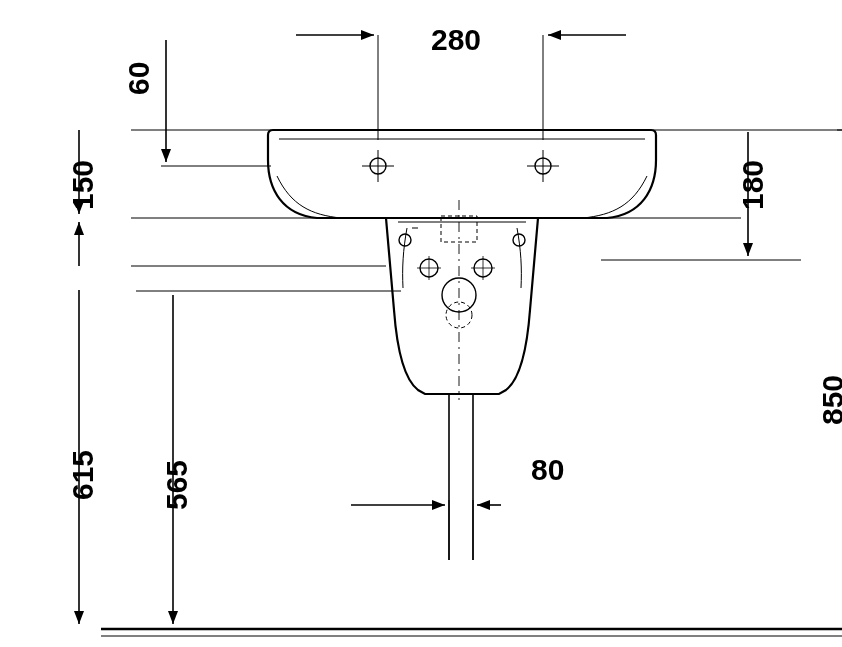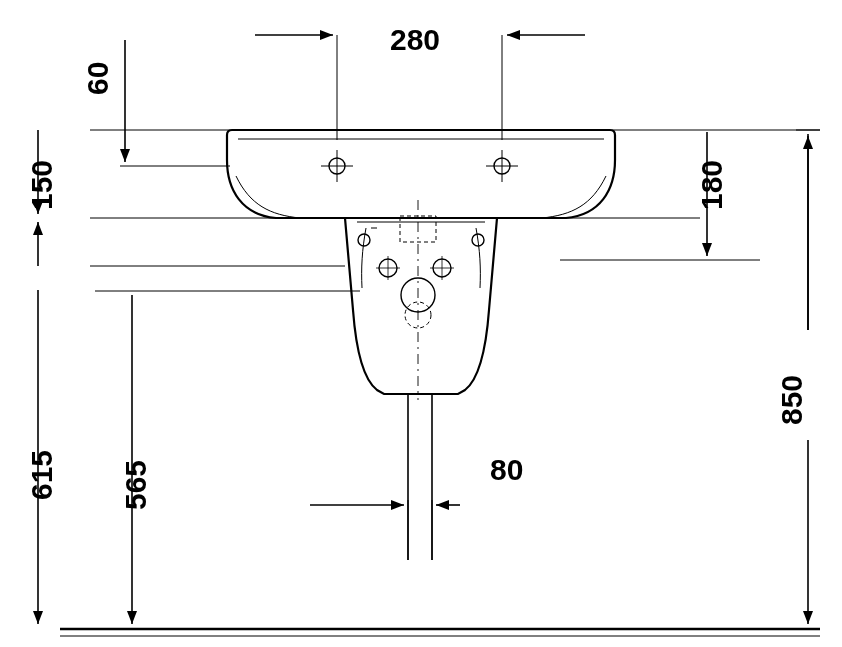--- a/index.html
+++ b/index.html
@@ -1,17 +1,17 @@
 <!DOCTYPE html>
 <html><head>
 <meta charset="utf-8">
 <style>
   html,body{margin:0;padding:0;background:#ffffff;}
   body{width:842px;height:647px;overflow:hidden;font-family:"Liberation Sans",sans-serif;}
-  #stage{position:relative;width:792px;height:647px;}
+  #stage{position:relative;width:792px;height:647px;padding-left:41px;}
   svg{display:block;}
   .dim-label{font-family:"Liberation Sans",sans-serif;font-weight:bold;fill:#000;}
 </style>
 </head>
 <body>
 
 <div id="stage">
   <svg width="842" height="647" viewBox="0 0 842 647">
 
     <defs>

